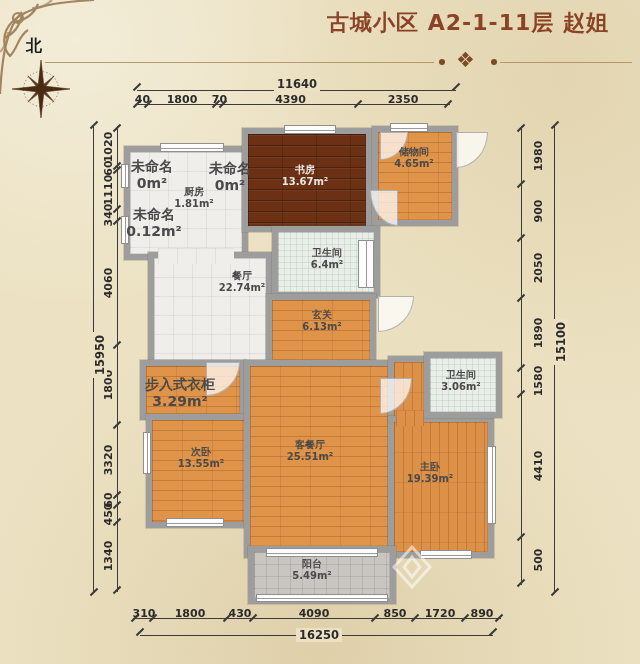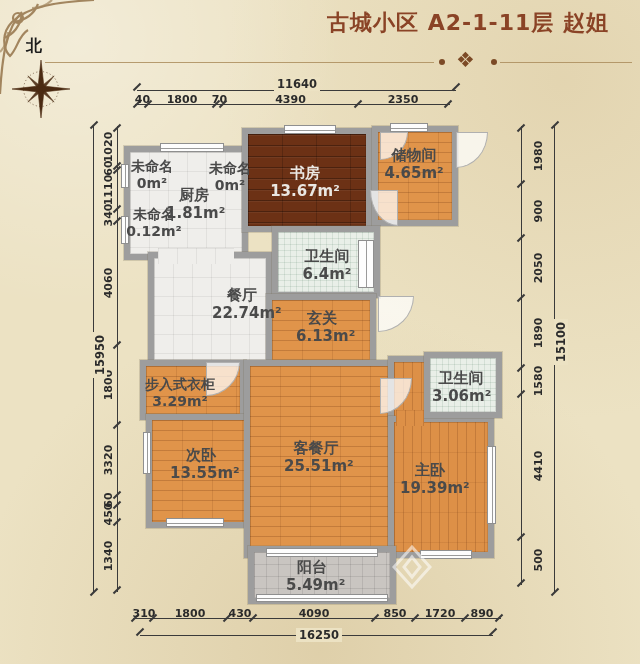--- a/index.html
+++ b/index.html
@@ -42,21 +42,21 @@
     repeating-linear-gradient(180deg, rgba(0,0,0,.09) 0 1px, rgba(0,0,0,0) 1px 12px),
     repeating-linear-gradient(90deg, rgba(0,0,0,.09) 0 1px, rgba(0,0,0,0) 1px 12px)}
   
   .win{position:absolute;background:#fdfdfd;border:1px solid #8f8f8f;z-index:20;box-sizing:border-box}
   .win-h::after{content:"";position:absolute;left:0;right:0;top:50%;height:1px;background:#9a9a9a}
   .win-v::after{content:"";position:absolute;top:0;bottom:0;left:50%;width:1px;background:#9a9a9a}
   .door{position:absolute;background:rgba(255,255,255,.72);border:1px solid #b0b0b0;z-index:25;box-sizing:border-box}
   .d-br{border-radius:0 0 100% 0}.d-bl{border-radius:0 0 0 100%}
   
   .lbl{position:absolute;z-index:30;text-align:center;color:#4a4a4a;font-weight:700;
-    font-size:15px;line-height:1.2;white-space:nowrap}
+    font-size:10px;line-height:1.2;white-space:nowrap}
   .lbl .area{display:block;font-weight:700}
   .light{color:#eae7e2}
   
   .dimline-h{position:absolute;height:1px;background:#3a3a3a;z-index:6}
   .dimline-h::before,.dimline-h::after{content:"";position:absolute;top:-4px;width:10px;height:2px;background:#3a3a3a;transform:rotate(-45deg)}
   .dimline-h::before{left:-5px}.dimline-h::after{right:-5px}
   .dimline-v{position:absolute;width:1px;background:#3a3a3a;z-index:6}
   .dimline-v::before,.dimline-v::after{content:"";position:absolute;left:-4px;width:10px;height:2px;background:#3a3a3a;transform:rotate(-45deg)}
   .dimline-v::before{top:-1px}.dimline-v::after{bottom:-1px}
   .total-label{position:absolute;font-size:11.5px;font-weight:700;color:#2b2b2b;background:#ece2c3;padding:0 3px;z-index:7;white-space:nowrap}
@@ -175,37 +175,37 @@
   <span class="area">13.67m²</span>
 </div>
 <div class="lbl" style="left:384px;top:146px;width:60px">
   <span>储物间</span>
   <span class="area">4.65m²</span>
 </div>
 <div class="lbl" style="left:298px;top:247px;width:58px">
   <span>卫生间</span>
   <span class="area">6.4m²</span>
 </div>
-<div class="lbl" style="left:212px;top:286px;width:60px">
+<div class="lbl" style="left:212px;top:270px;width:60px">
   <span>餐厅</span>
   <span class="area">22.74m²</span>
 </div>
 <div class="lbl" style="left:296px;top:309px;width:52px">
   <span>玄关</span>
   <span class="area">6.13m²</span>
 </div>
 <div class="lbl" style="left:134px;top:376px;width:92px;font-size:14px">
   <span>步入式衣柜</span>
   <span class="area">3.29m²</span>
 </div>
 <div class="lbl" style="left:170px;top:446px;width:62px">
   <span>次卧</span>
   <span class="area">13.55m²</span>
 </div>
-<div class="lbl" style="left:284px;top:439px;width:64px">
+<div class="lbl" style="left:278px;top:439px;width:64px">
   <span>客餐厅</span>
   <span class="area">25.51m²</span>
 </div>
 <div class="lbl" style="left:400px;top:461px;width:60px">
   <span>主卧</span>
   <span class="area">19.39m²</span>
 </div>
 <div class="lbl" style="left:432px;top:369px;width:58px">
   <span>卫生间</span>
   <span class="area">3.06m²</span>

